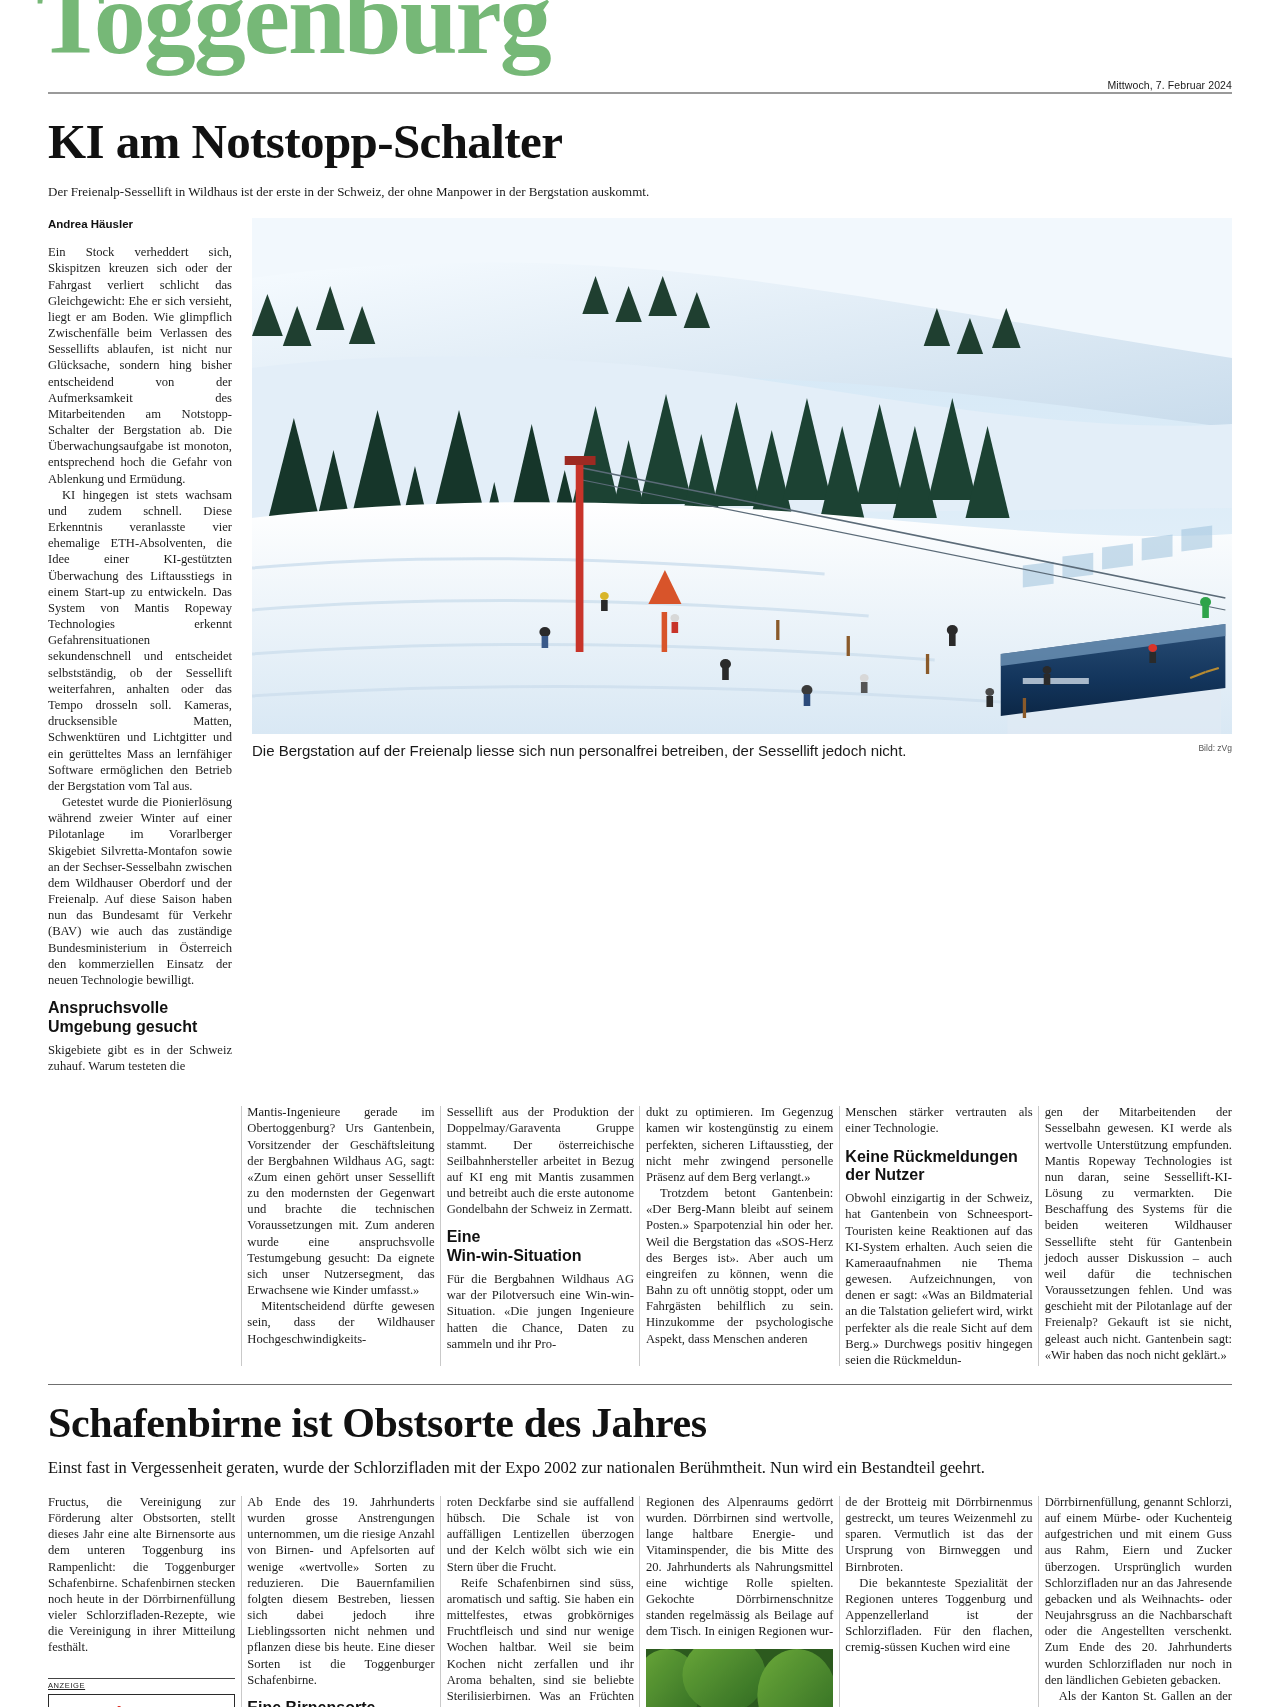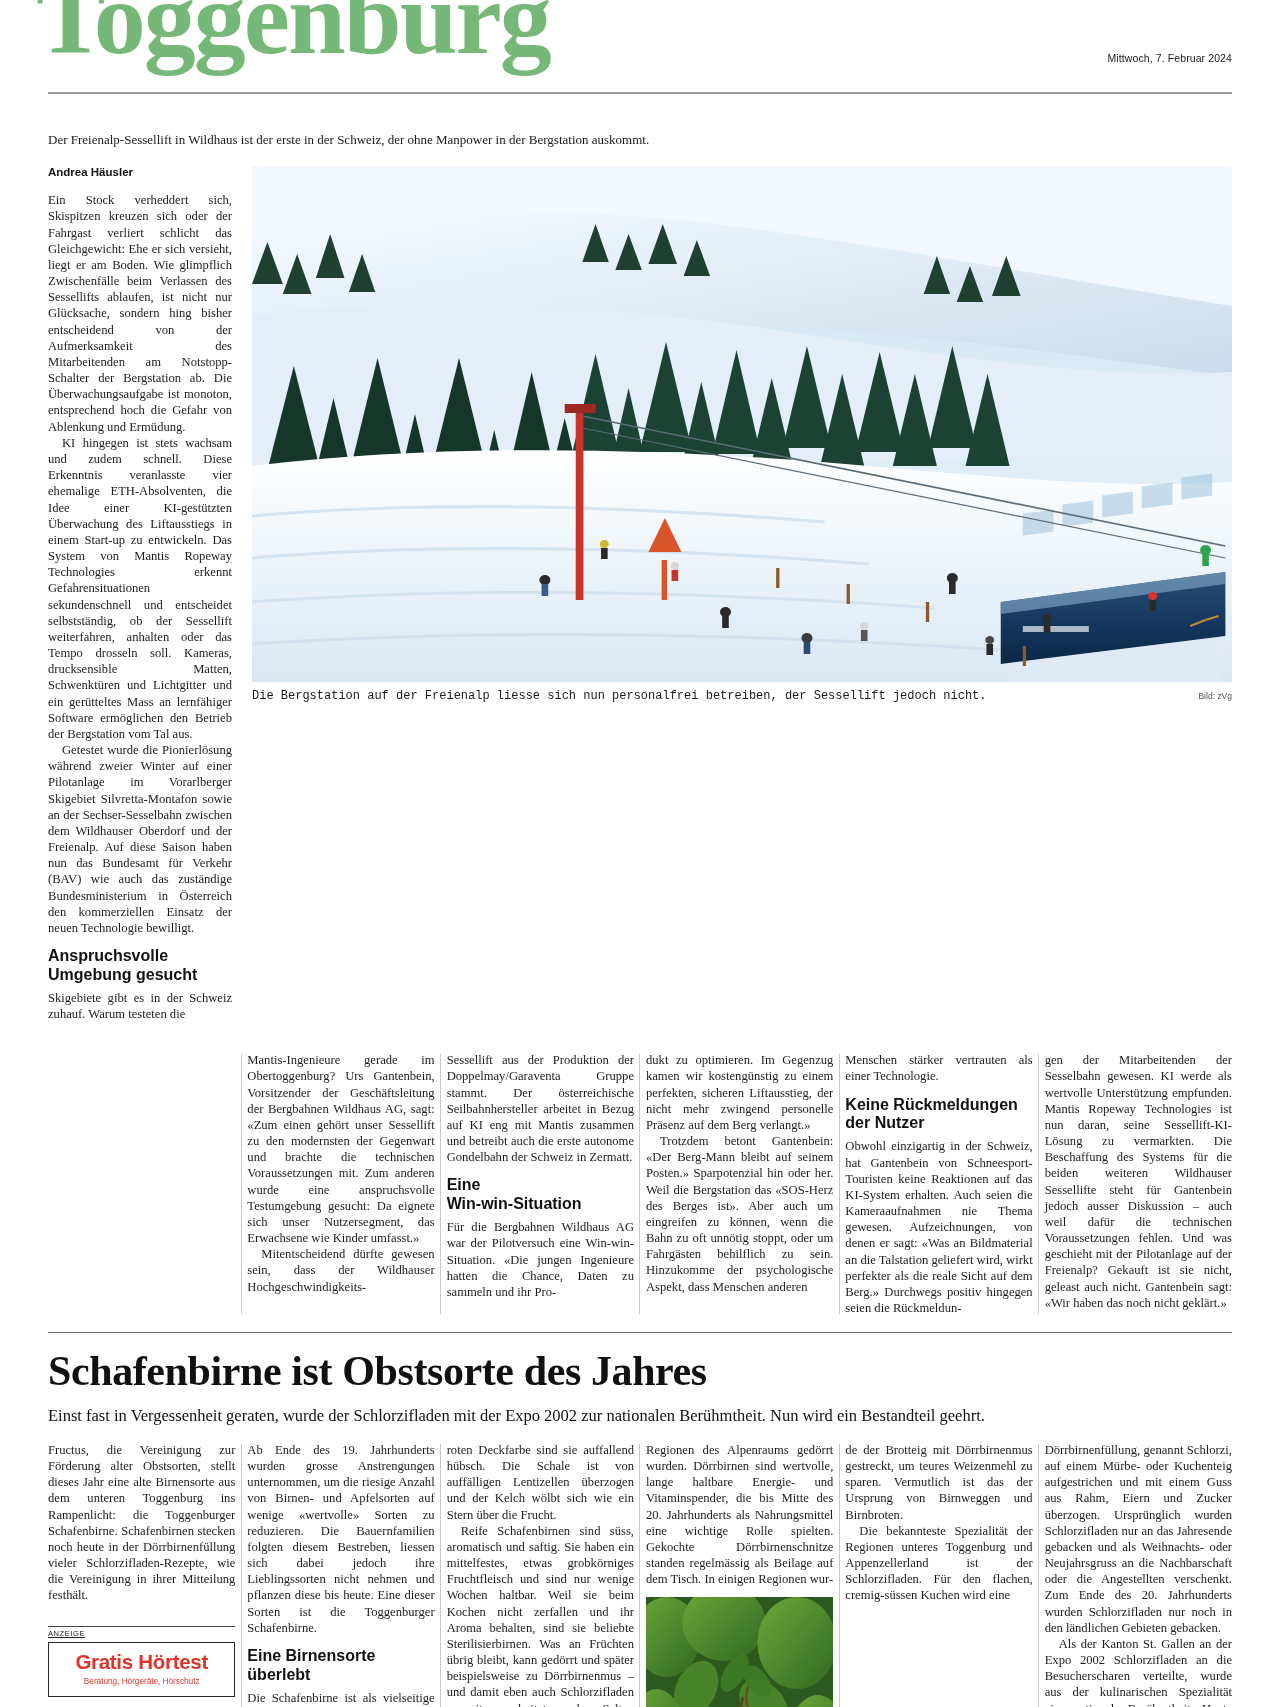--- a/index.html
+++ b/index.html
@@ -18,21 +18,21 @@
     position:absolute;left:-12px;top:-34px;
     font-family:"Liberation Serif", serif;
     font-weight:700;
     font-size:104px;
     letter-spacing:-2px;
     color:#76b877;
     line-height:1;
     white-space:nowrap;
   }
   .masthead .dateline{
-    position:absolute;right:0;bottom:28px;
+    position:absolute;right:0;bottom:1px;
     font-family:"Liberation Sans", sans-serif;
     font-size:10.5px;
     color:#1a1a1a;
     letter-spacing:.1px;
   }
   .rule-thick{border-top:2px solid #9a9a9a;margin:0;}
 
   
   .article-1{padding-top:22px;}
   .headline{
@@ -93,22 +93,22 @@
     height:516px;
     overflow:hidden;
     background:#bcd9ee;
   }
   .photo svg{display:block;width:100%;height:100%;}
   .caption-row{
     display:flex;justify-content:space-between;align-items:flex-start;
     margin-top:7px;
   }
   .caption{
-    font-family:Liberation Mono, monospace;
-    font-size:12px;
+    font-family:Liberation Sans, sans-serif;
+    font-size:15px;
     color:#1a1a1a;
     line-height:1.3;
   }
   .credit{
     font-family:"Liberation Sans", sans-serif;
     font-size:8.5px;
     color:#555;
     white-space:nowrap;
     padding-left:12px;
     padding-top:2px;
@@ -207,20 +207,21 @@
 
 <div class="page">
 
   <div class="masthead">
     <div class="section-title">Toggenburg</div>
     <div class="dateline">Mittwoch, 7. Februar 2024</div>
   </div>
   <div class="rule-thick"></div>
 
   <div class="article-1">
+    <h1 class="headline">KI am Notstopp-Schalter</h1>
     <p class="lead">Der Freienalp-Sessellift in Wildhaus ist der erste in der Schweiz, der ohne Manpower in der Bergstation auskommt.</p>
 
     <div class="lead-grid">
 
       <div>
         <div class="byline">Andrea Häusler</div>
         <div class="col-text">
           <p class="first">Ein Stock verheddert sich, Skispitzen kreuzen sich oder der Fahrgast verliert schlicht das Gleichgewicht: Ehe er sich versieht, liegt er am Boden. Wie glimpflich Zwischenfälle beim Verlassen des Sessellifts ablaufen, ist nicht nur Glücksache, sondern hing bisher entscheidend von der Aufmerksamkeit des Mitarbeitenden am Notstopp-Schalter der Bergstation ab. Die Überwachungsaufgabe ist monoton, entsprechend hoch die Gefahr von Ablenkung und Ermüdung.</p>
           <p>KI hingegen ist stets wachsam und zudem schnell. Diese Erkenntnis veranlasste vier ehemalige ETH-Absolventen, die Idee einer KI-gestützten Überwachung des Liftausstiegs in einem Start-up zu entwickeln. Das System von Mantis Ropeway Technologies erkennt Gefahrensituationen sekundenschnell und entscheidet selbstständig, ob der Sessellift weiterfahren, anhalten oder das Tempo drosseln soll. Kameras, drucksensible Matten, Schwenktüren und Lichtgitter und ein gerütteltes Mass an lernfähiger Software ermöglichen den Betrieb der Bergstation vom Tal aus.</p>
           <p>Getestet wurde die Pionierlösung während zweier Winter auf einer Pilotanlage im Vorarlberger Skigebiet Silvretta-Montafon sowie an der Sechser-Sesselbahn zwischen dem Wildhauser Oberdorf und der Freienalp. Auf diese Saison haben nun das Bundesamt für Verkehr (BAV) wie auch das zuständige Bundesministerium in Österreich den kommerziellen Einsatz der neuen Technologie bewilligt.</p>

